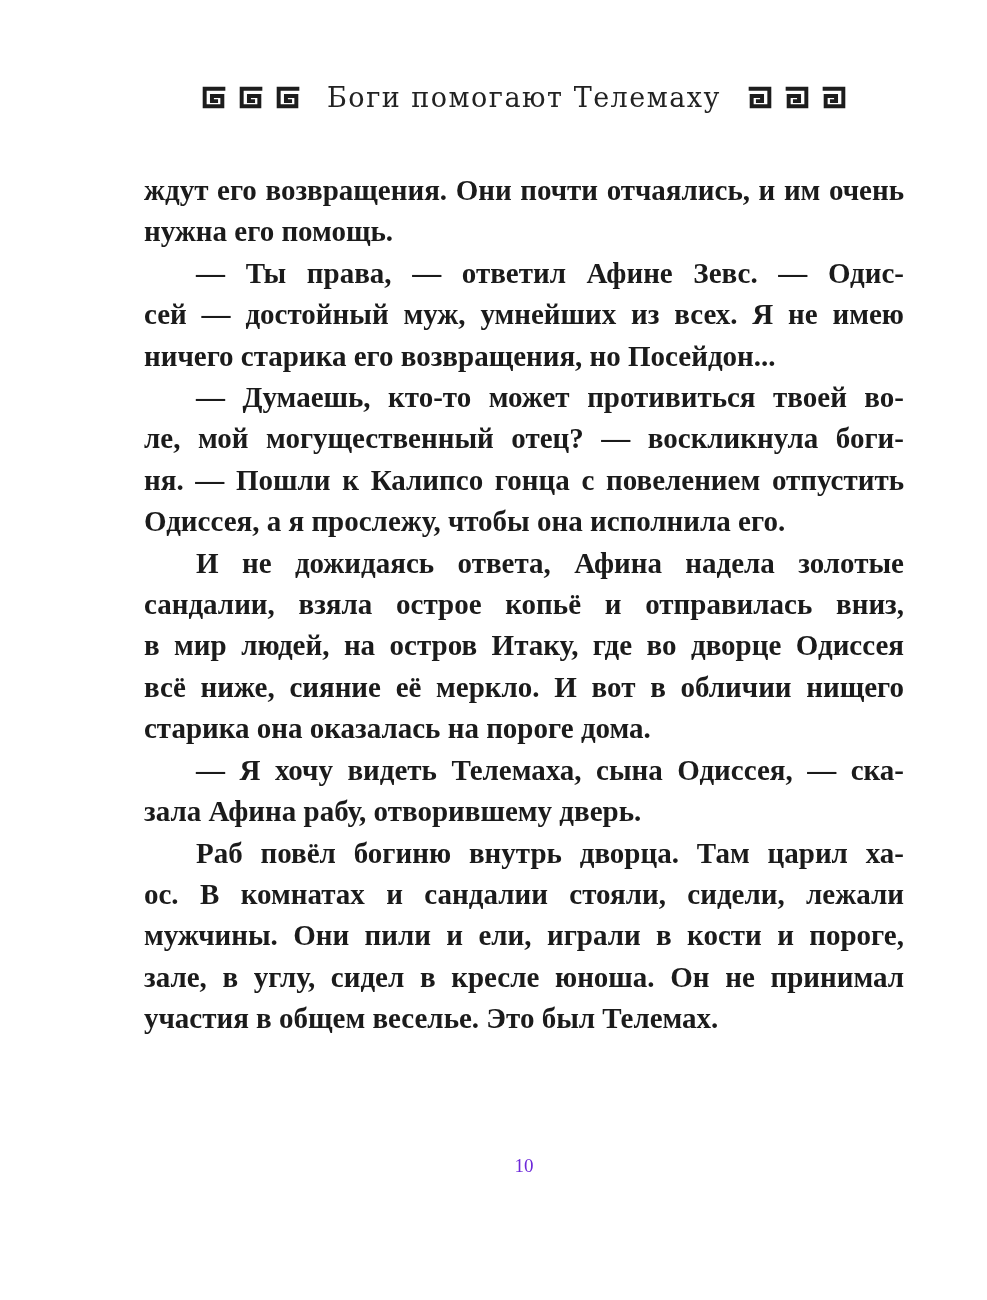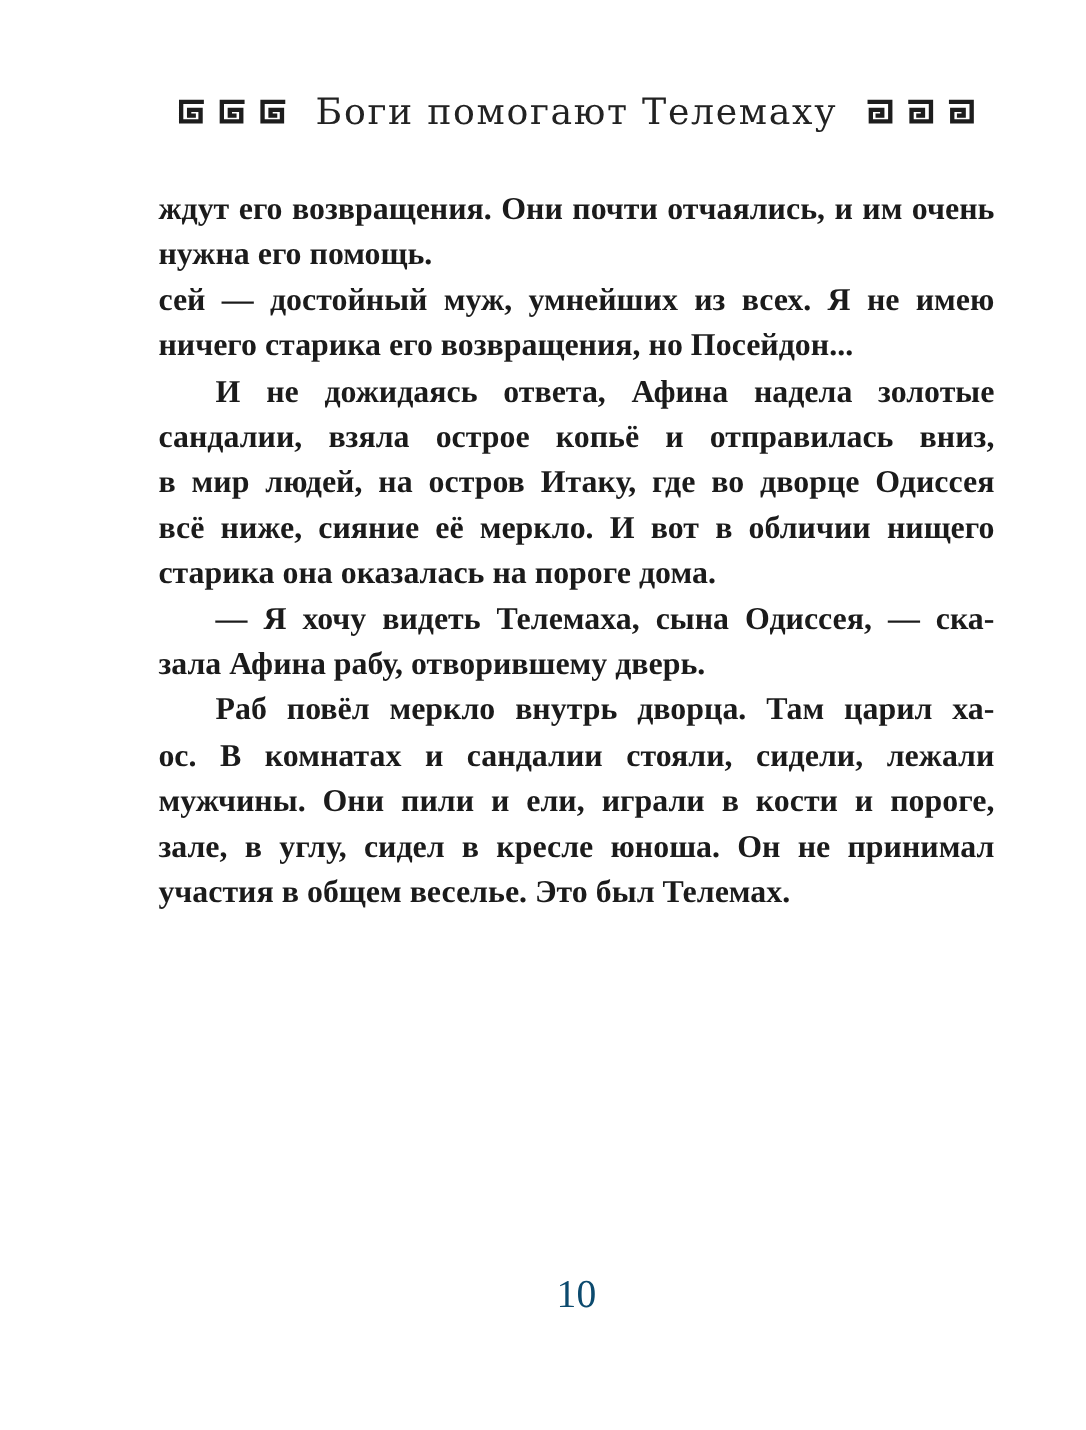--- a/index.html
+++ b/index.html
@@ -39,21 +39,21 @@
     height: 27px;
     display: block;
   }
   .ornament-group.mirrored svg {
     transform: scaleX(-1);
   }
   .chapter-title {
     margin: 0;
     font-family: "DejaVu Serif", serif;
     font-weight: 500;
-    font-size: 33px;
+    font-size: 27px;
     letter-spacing: 1.5px;
     white-space: nowrap;
     color: #222222;
   }
 
   
   .body-text {
     position: absolute;
     top: 170px;
     left: 144px;
@@ -75,22 +75,22 @@
     text-indent: 52px;
   }
 
   
   .page-number {
     position: absolute;
     top: 1155px;
     left: 144px;
     width: 760px;
     text-align: center;
-    font-size: 36px;
-    color: #0c4a6e;
+    font-size: 19px;
+    color: #6d28d9;
   }
 </style>
 </head>
 <body>
 
 <div class="page">
 
   <header class="chapter-header">
     <span class="ornament-group">
       <svg viewBox="0 0 26 26" aria-hidden="true">
@@ -118,40 +118,47 @@
   </header>
 
   <main class="body-text">
 
     <div class="para">
       <div class="line">ждут его возвращения. Они почти отчаялись, и им очень</div>
       <div class="line last">нужна его помощь.</div>
     </div>
 
     <div class="para">
+      <div class="line indented">— Ты права, — ответил Афине Зевс. — Одис-</div>
       <div class="line">сей — достойный муж, умнейших из всех. Я не имею</div>
       <div class="line last">ничего старика его возвращения, но Посейдон...</div>
     </div>
 
+    <div class="para">
+      <div class="line indented">— Думаешь, кто-то может противиться твоей во-</div>
+      <div class="line">ле, мой могущественный отец? — воскликнула боги-</div>
+      <div class="line">ня. — Пошли к Калипсо гонца с повелением отпустить</div>
+      <div class="line last">Одиссея, а я прослежу, чтобы она исполнила его.</div>
+    </div>
 
     <div class="para">
       <div class="line indented">И не дожидаясь ответа, Афина надела золотые</div>
       <div class="line">сандалии, взяла острое копьё и отправилась вниз,</div>
       <div class="line">в мир людей, на остров Итаку, где во дворце Одиссея</div>
       <div class="line">всё ниже, сияние её меркло. И вот в обличии нищего</div>
       <div class="line last">старика она оказалась на пороге дома.</div>
     </div>
 
     <div class="para">
       <div class="line indented">— Я хочу видеть Телемаха, сына Одиссея, — ска-</div>
       <div class="line last">зала Афина рабу, отворившему дверь.</div>
     </div>
 
     <div class="para">
-      <div class="line indented">Раб повёл меркло внутрь дворца. Там царил ха-</div>
+      <div class="line indented">Раб повёл богиню внутрь дворца. Там царил ха-</div>
       <div class="line">ос. В комнатах и сандалии стояли, сидели, лежали</div>
       <div class="line">мужчины. Они пили и ели, играли в кости и пороге,</div>
       <div class="line">зале, в углу, сидел в кресле юноша. Он не принимал</div>
       <div class="line last">участия в общем веселье. Это был Телемах.</div>
     </div>
 
   </main>
 
   <footer>
     <div class="page-number">10</div>

